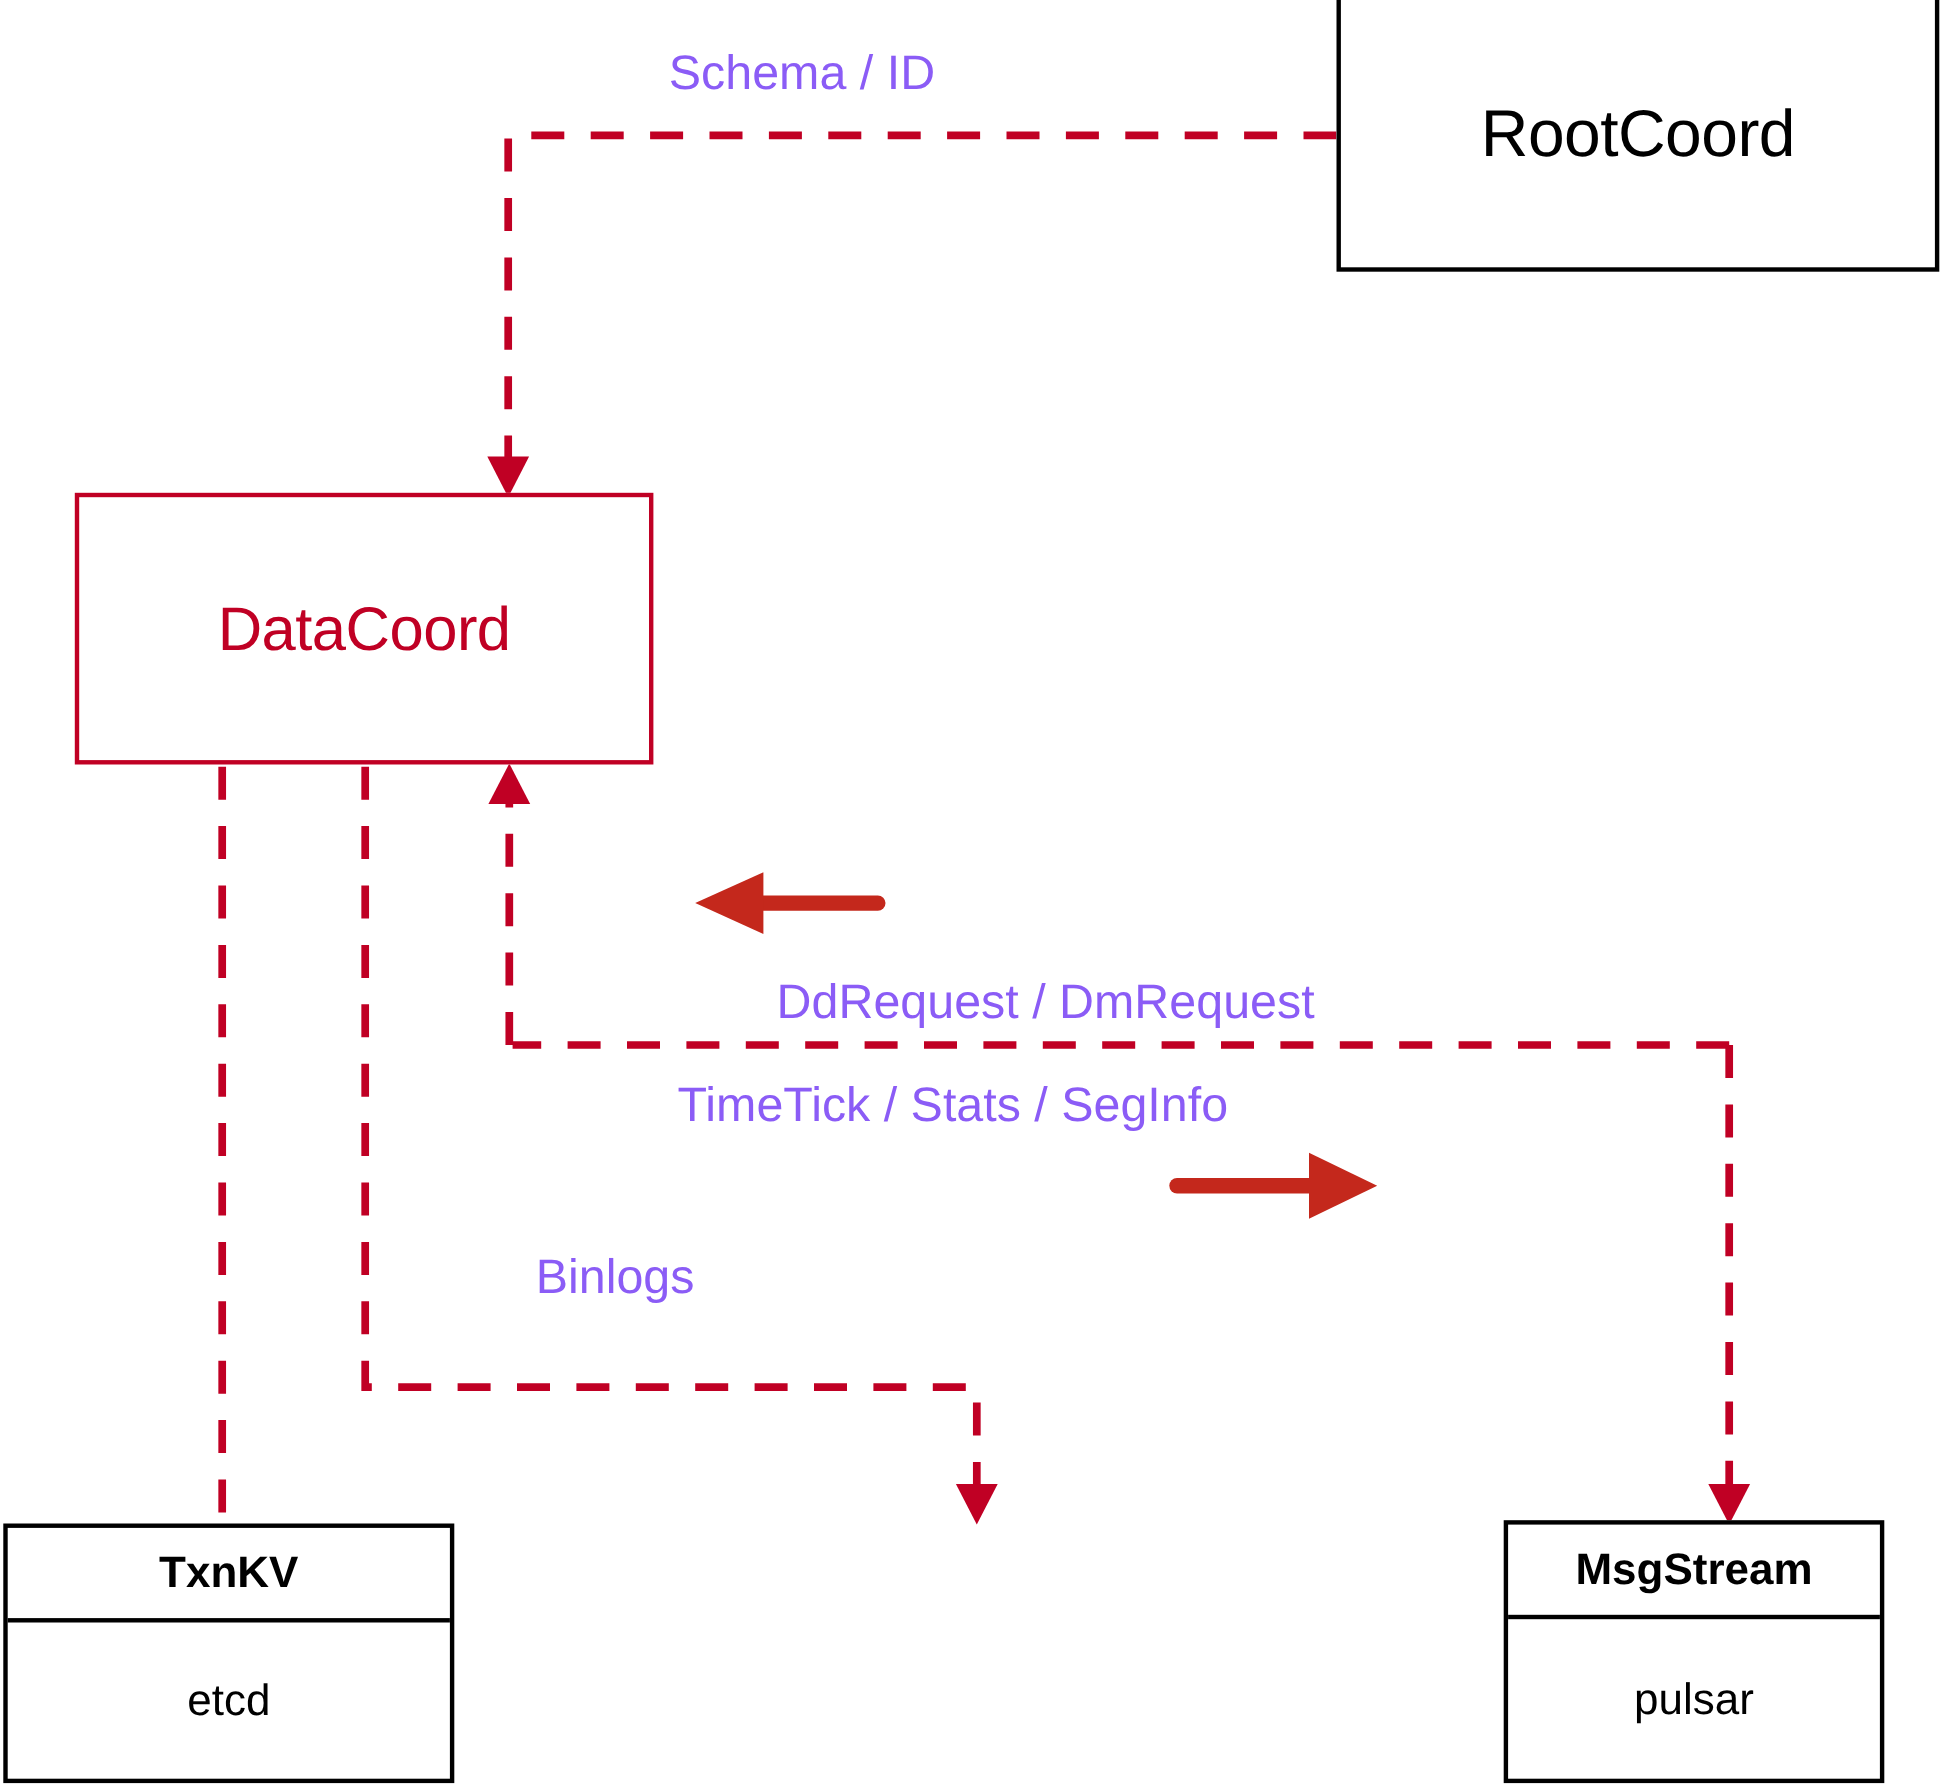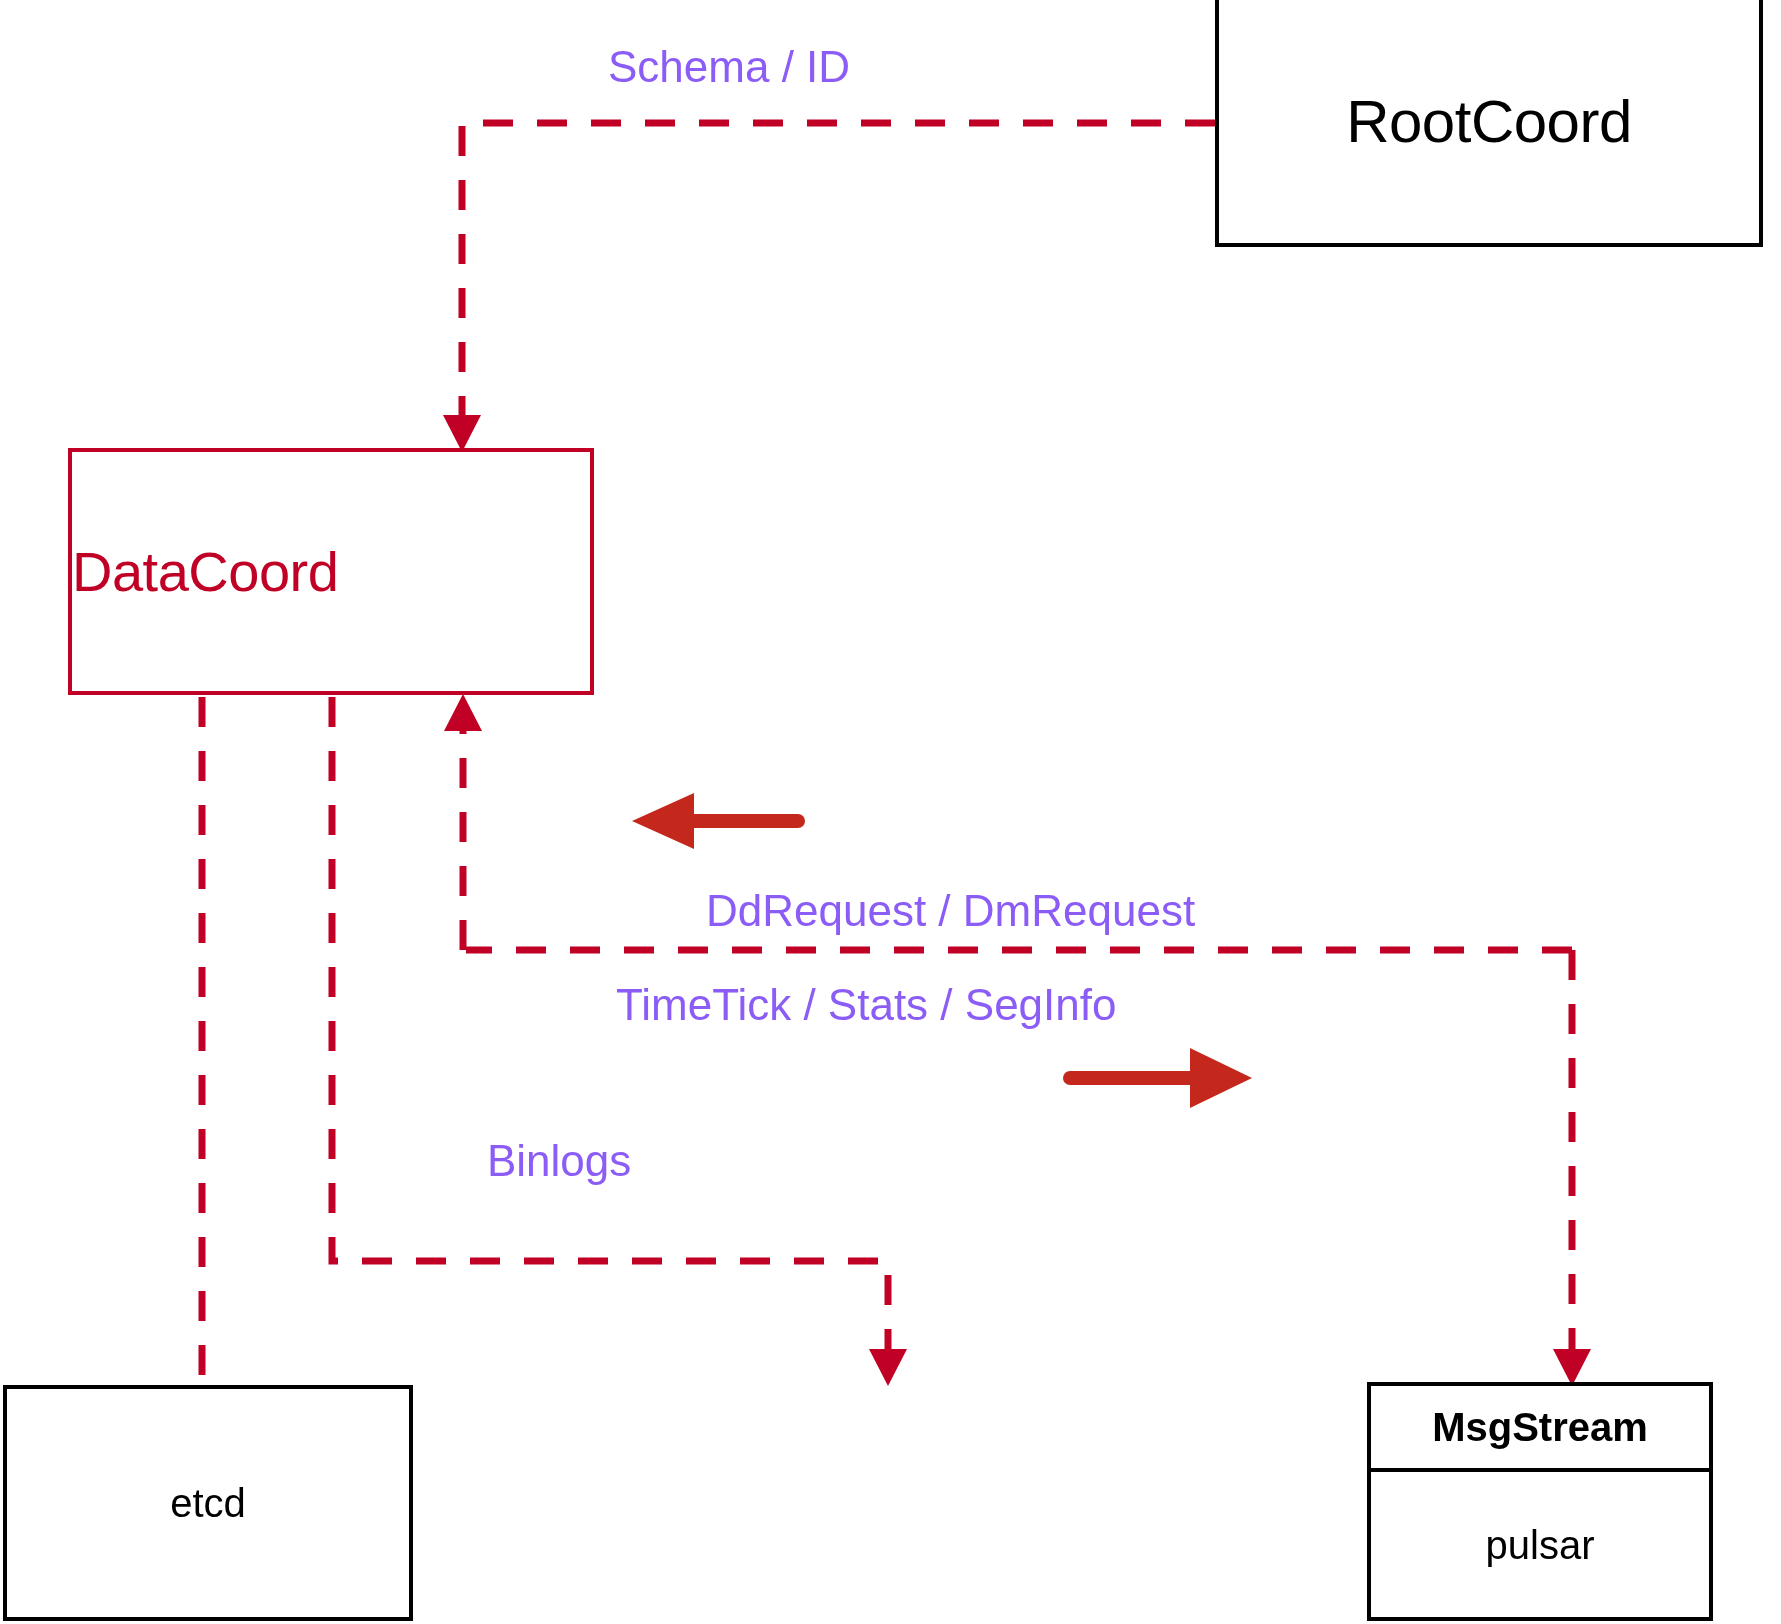--- a/index.html
+++ b/index.html
@@ -31,20 +31,21 @@
   .node-plain {
     border: 4px solid #000000;
     display: flex;
     align-items: center;
     justify-content: center;
   }
   .node-red {
     border: 4px solid #C00024;
     display: flex;
     align-items: center;
+    justify-content: center;
   }
   .node-title-black {
     font-size: 60px;
     color: #000000;
     font-weight: normal;
     letter-spacing: -0.5px;
   }
   .node-title-red {
     font-size: 56px;
     color: #C00024;
@@ -139,20 +140,21 @@
 
   <div class="node node-plain" style="left:1215px; top:-4px; width:548px; height:251px;">
     <span class="node-title-black">RootCoord</span>
   </div>
 
   <div class="node node-red" style="left:68px; top:448px; width:526px; height:247px;">
     <span class="node-title-red">DataCoord</span>
   </div>
 
   <div class="node node-split" style="left:3px; top:1385px; width:410px; height:236px;">
+    <div class="split-head">TxnKV</div>
     <div class="split-body">
       <div>etcd</div>
     </div>
   </div>
 
 
   <div class="node node-split" style="left:1367px; top:1382px; width:346px; height:239px;">
     <div class="split-head">MsgStream</div>
     <div class="split-body">
       <div>pulsar</div>

